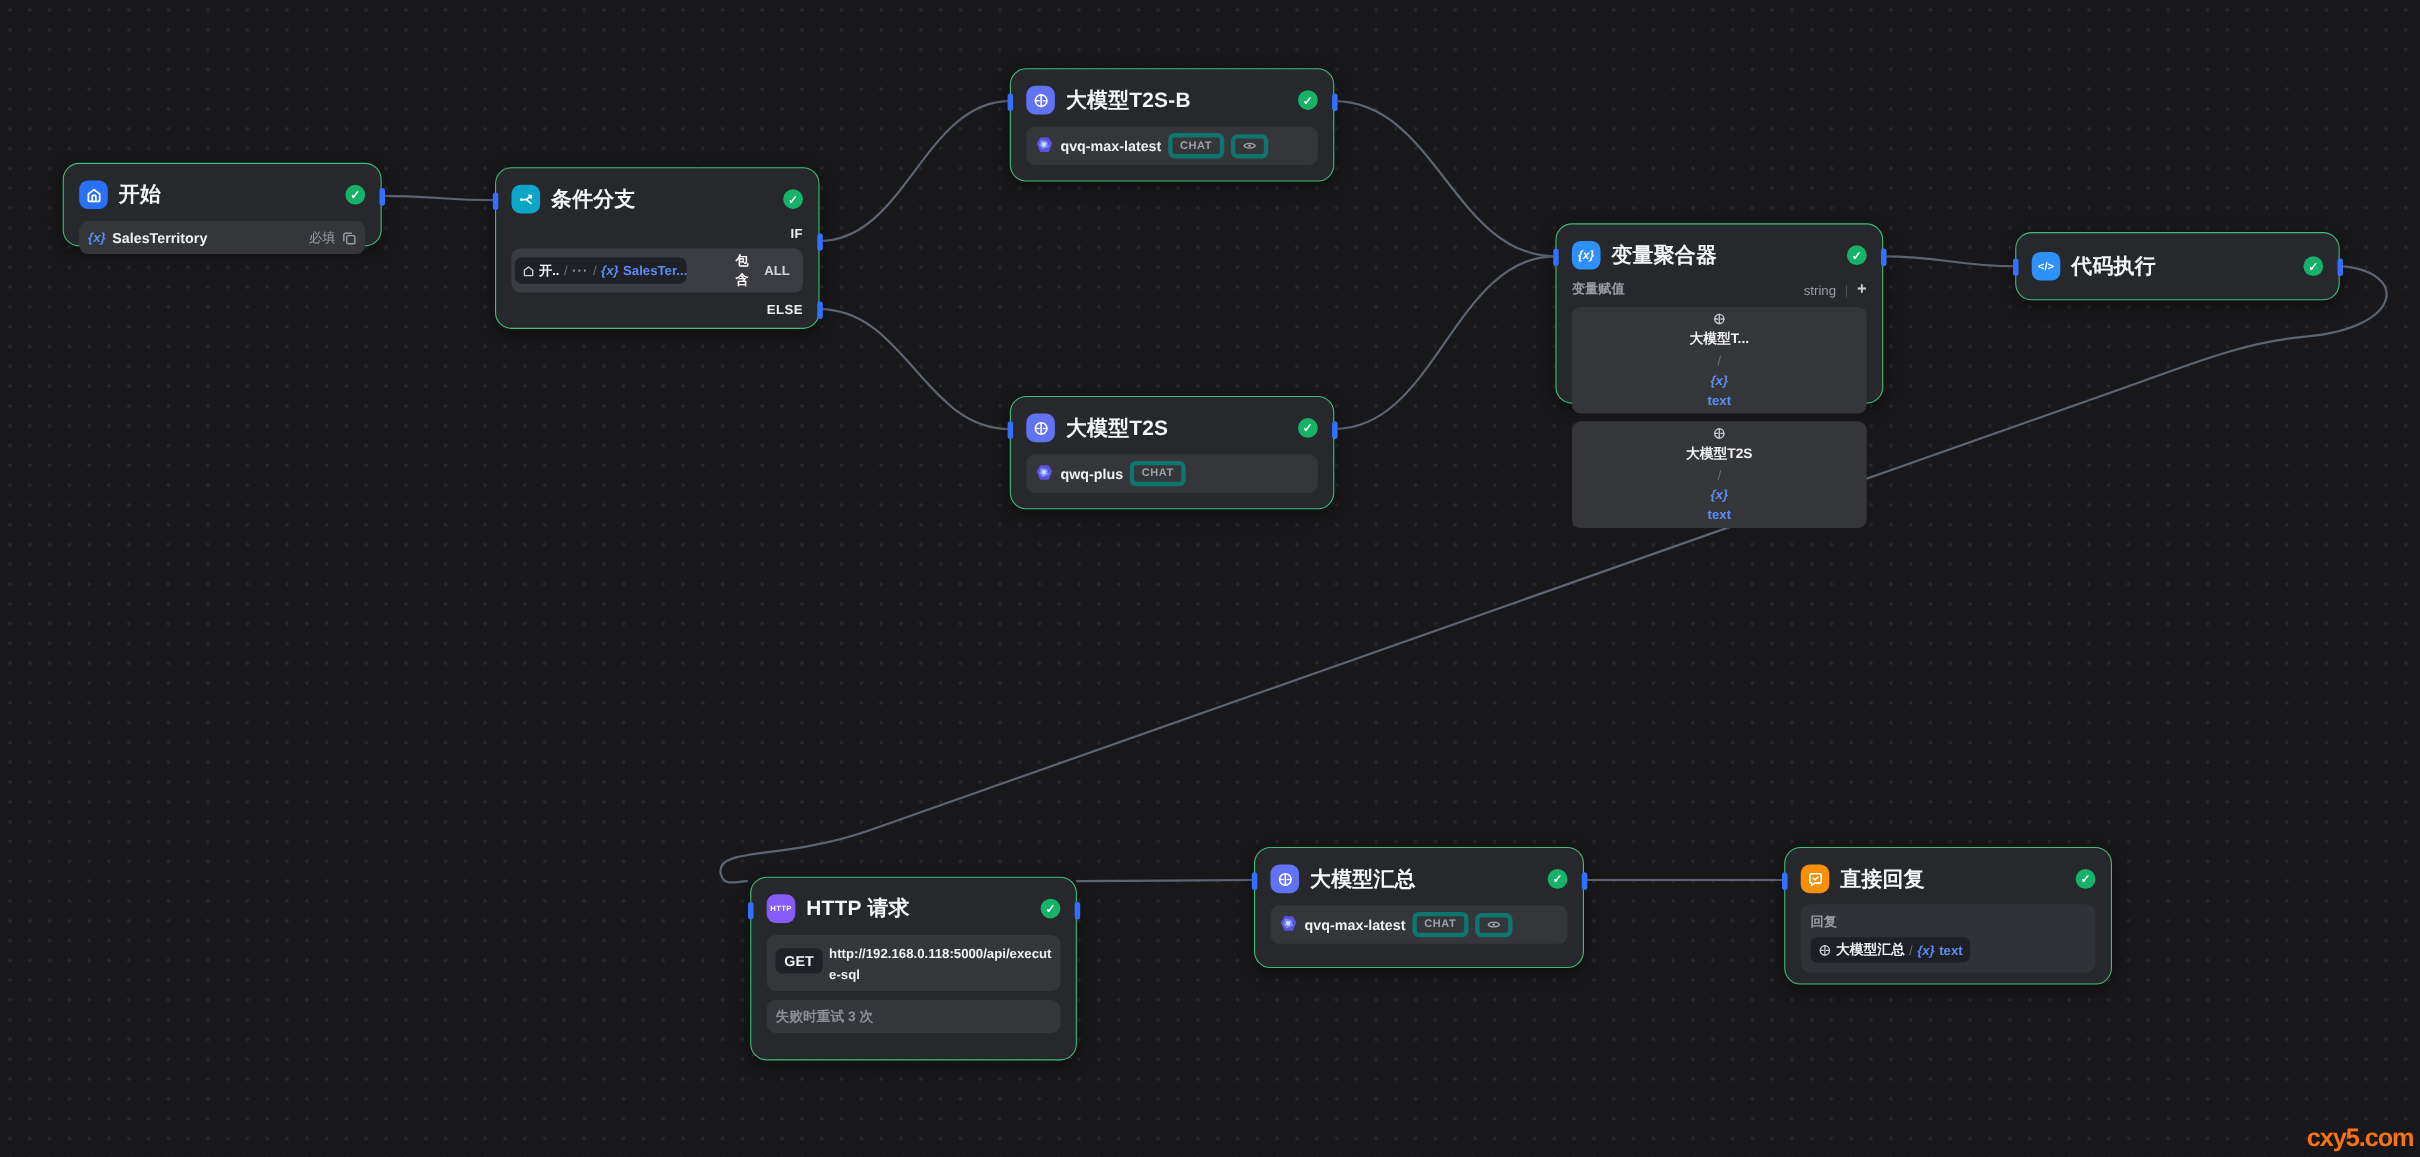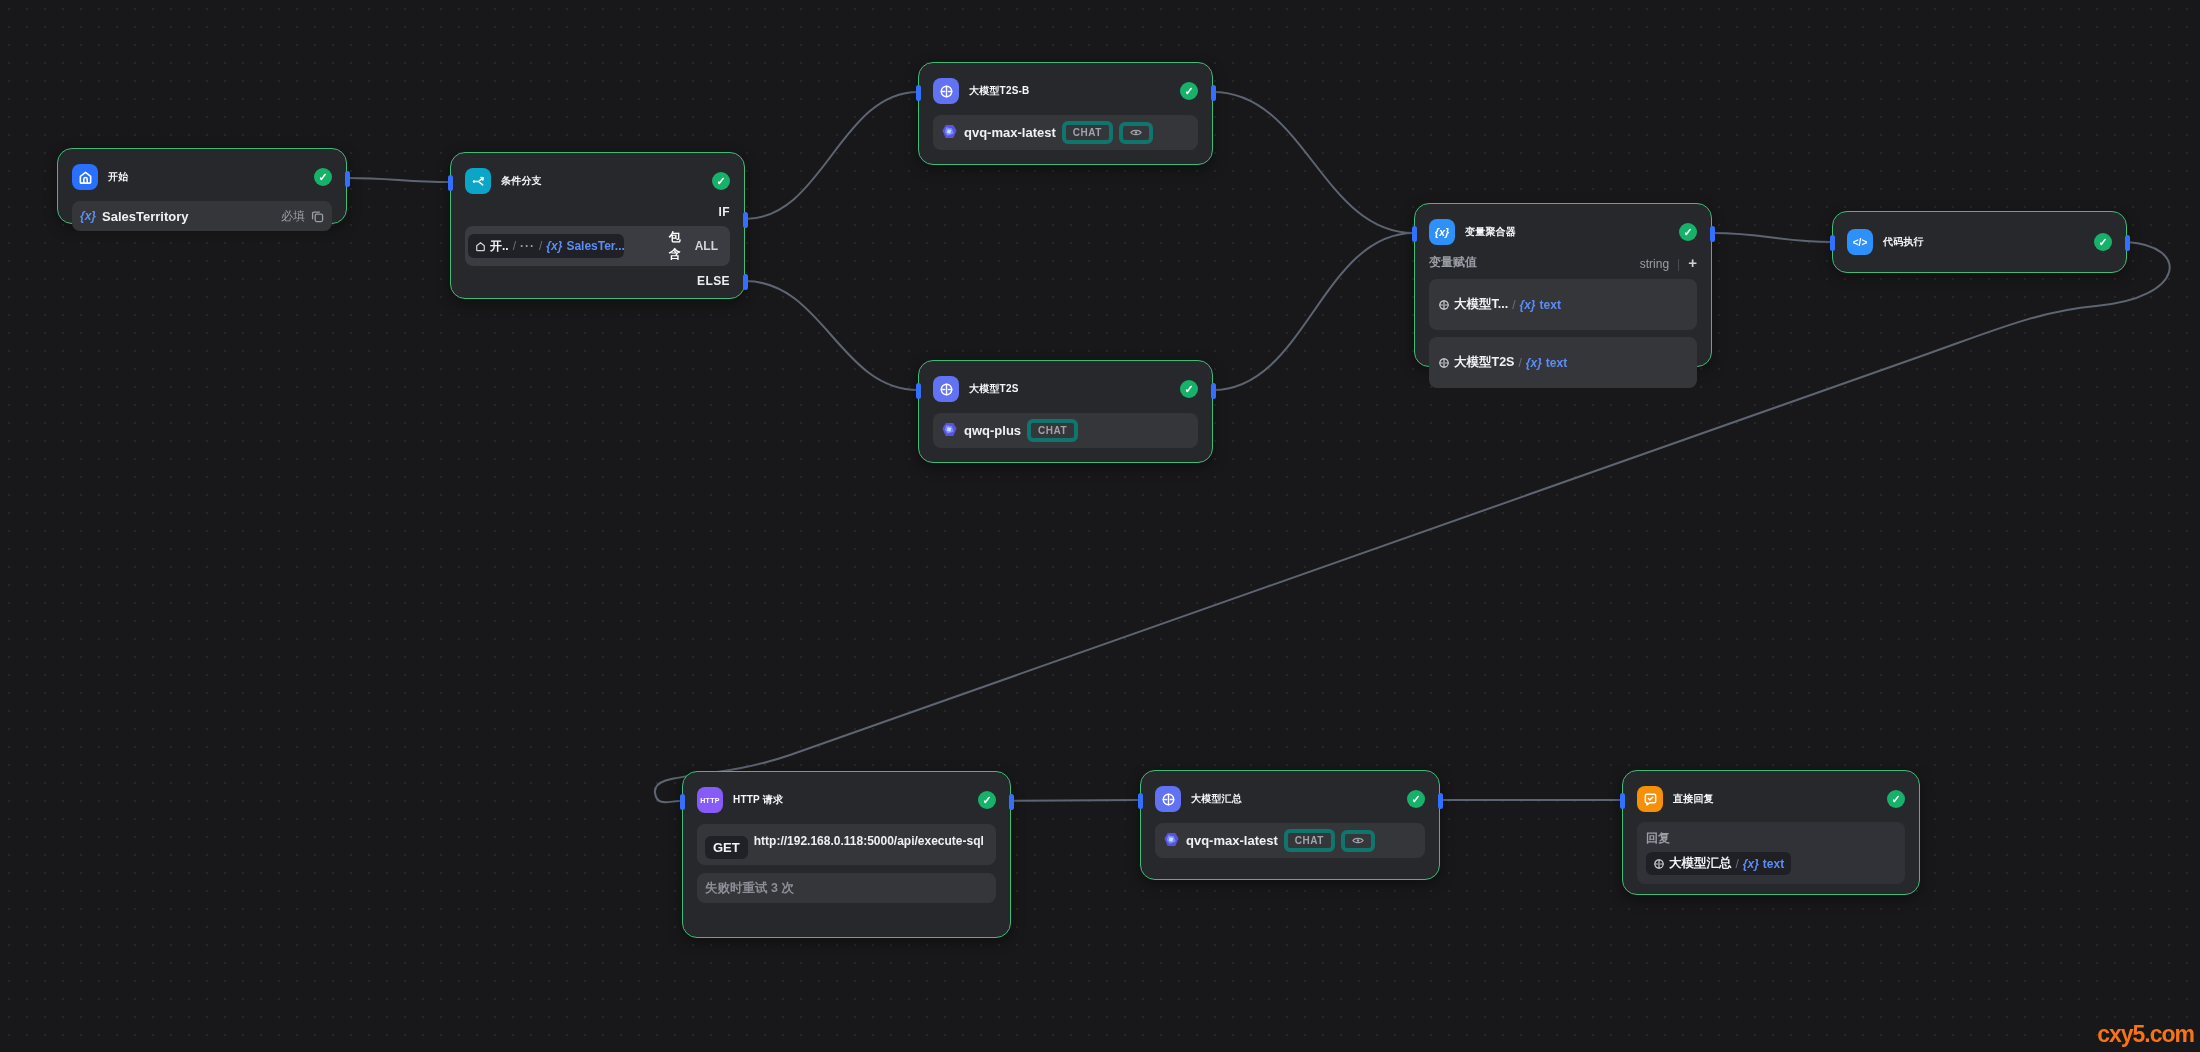--- a/index.html
+++ b/index.html
@@ -21,21 +21,21 @@
     border:1.5px solid #3ebd79;
     border-radius:15px;
     box-shadow:0 4px 14px rgba(0,0,0,.4);
   }
   .title-row { display:flex; align-items:center; gap:10px; padding:15px 14px 11px 14px; }
   .node-icon {
     width:26px; height:26px; border-radius:8px; flex:0 0 26px;
     display:flex; align-items:center; justify-content:center;
     color:#fff; font-weight:700;
   }
-  .node-title { font-size:10px; font-weight:700; color:#f5f6f8; letter-spacing:.2px; white-space:nowrap; }
+  .node-title { font-size:19px; font-weight:700; color:#f5f6f8; letter-spacing:.2px; white-space:nowrap; }
   .check {
     margin-left:auto; width:18px; height:18px; border-radius:50%;
     background:#17b26a; color:#fff; font-size:11px; font-weight:700;
     display:flex; align-items:center; justify-content:center;
   }
   .handle { position:absolute; width:5px; height:16px; background:#3370ff; border-radius:3px; z-index:3; }
   .handle.in  { left:-3.5px; }
   .handle.out { right:-3.5px; }
 
   .row {
@@ -71,21 +71,21 @@
     font-size:10px; font-weight:700; letter-spacing:.5px;
     padding:2.5px 7px; display:flex; align-items:center; line-height:1;
   }
   .model-name { color:#f0f1f4; font-weight:600; font-size:13px; }
 
   
   .agg-header { display:flex; align-items:flex-end; margin:0 14px 8px 14px; font-size:12px; }
   .agg-header .spacer { flex:1; }
   .agg-divider { color:#4b4d53; margin:0 8px; }
   .agg-plus { color:#cfd1d6; font-size:15px; font-weight:600; }
-  .agg-row { margin:0 14px 7px 14px; background:#35363a; border-radius:8px; display:flex; align-items:center; gap:4px; padding:17px 9px; min-height:29px; font-size:12.5px; }
+  .agg-row { margin:0 14px 7px 14px; background:#35363a; border-radius:8px; display:flex; align-items:center; gap:4px; padding:5px 9px; min-height:29px; font-size:12.5px;flex-direction:column; }
   .src-icon { color:#c9ccd2; display:flex; align-items:center; }
 
   
   .http-row { align-items:flex-start; }
   .get-badge { background:#202126; border-radius:6px; font-weight:800; font-size:13px; color:#f2f3f5; padding:4px 8px; margin-top:6px; }
   .url-text { color:#eef0f3; font-weight:600; font-size:12px; line-height:1.55; word-break:break-all; padding-top:2px; }
   .retry-row { color:#8c8f97; font-size:12.5px; font-weight:600; }
 
   
   .answer-panel { margin:0 14px 13px 14px; background:#313237; border-radius:8px; padding:8px 9px 9px 9px; }
@@ -279,21 +279,21 @@
 <div class="node" style="left:1832px; top:211px; width:295px; height:62px;">
   <div class="handle in" style="top:23px;"></div>
   <div class="handle out" style="top:23px;"></div>
   <div class="title-row" style="padding-top:17px;">
     <div class="node-icon" style="background:#2e90fa; font-size:10px;">&lt;/&gt;</div>
     <div class="node-title">代码执行</div>
     <div class="check">✓</div>
   </div>
 </div>
 
-<div class="node" style="left:682px; top:771px; width:329px; height:167px;">
+<div class="node" style="left:682px; top:797px; width:297px; height:167px;">
   <div class="handle in" style="top:22px;"></div>
   <div class="handle out" style="top:22px;"></div>
   <div class="title-row">
     <div class="node-icon" style="background:#875bf7; font-size:7px; letter-spacing:.3px;">HTTP</div>
     <div class="node-title">HTTP 请求</div>
     <div class="check">✓</div>
   </div>
   <div class="row http-row" style="margin-bottom:8px;">
     <span class="get-badge">GET</span>
     <span class="url-text">http://192.168.0.118:5000/api/execute-sql</span>

